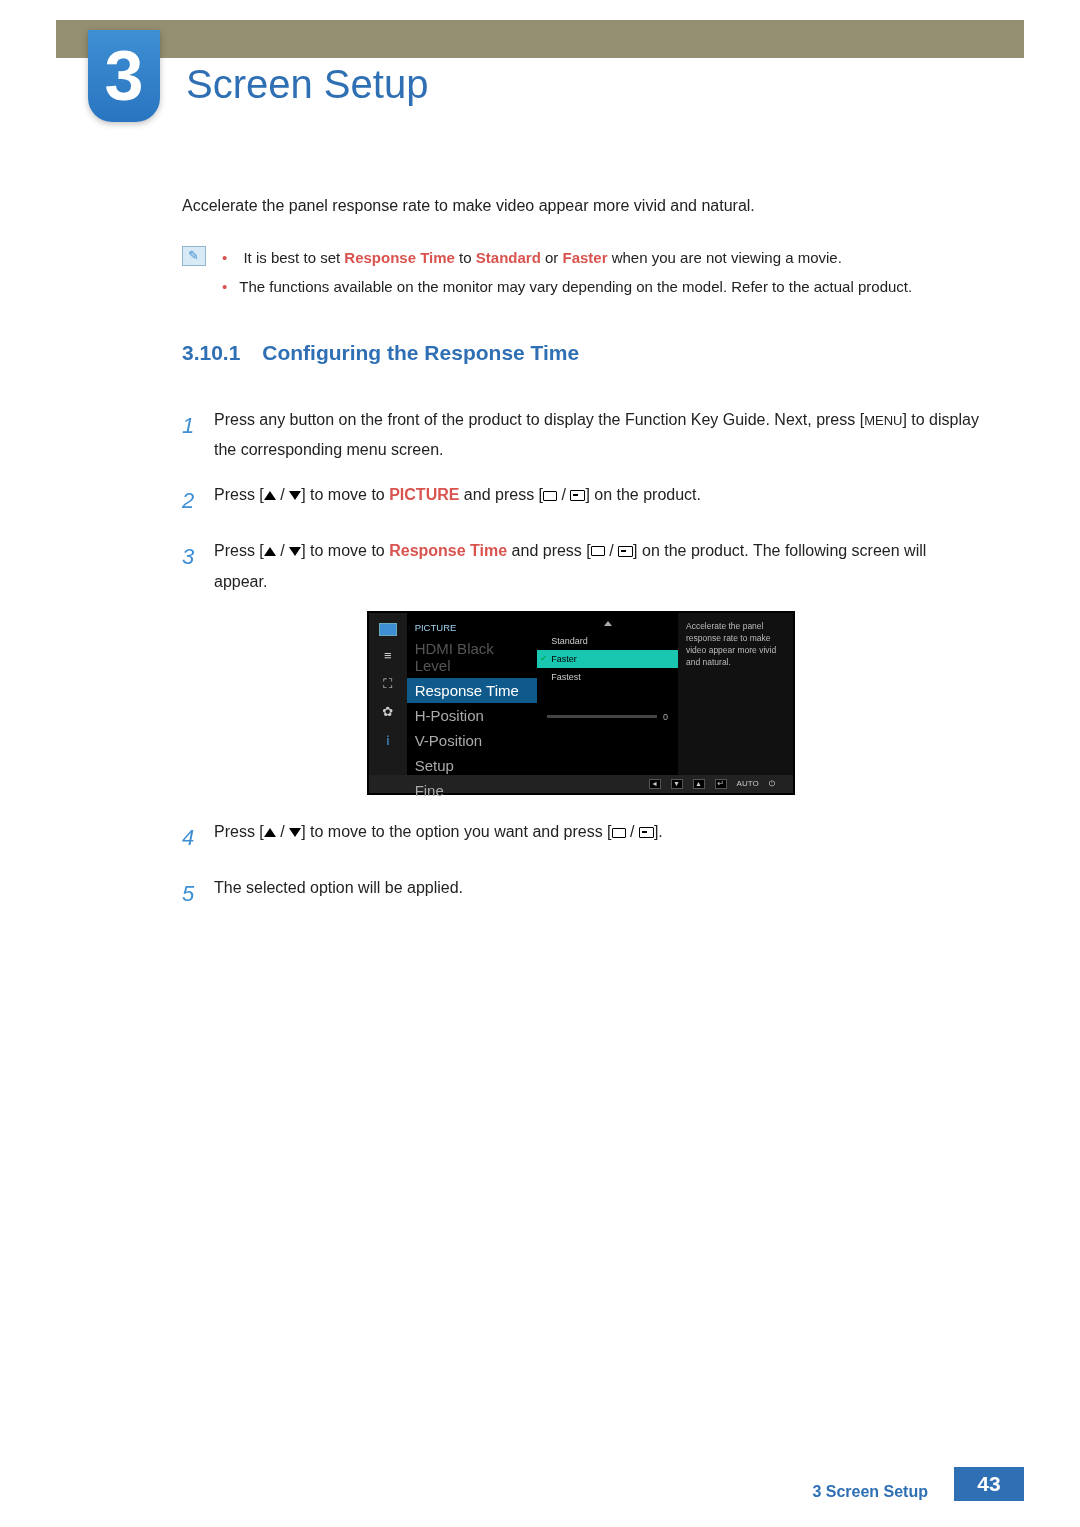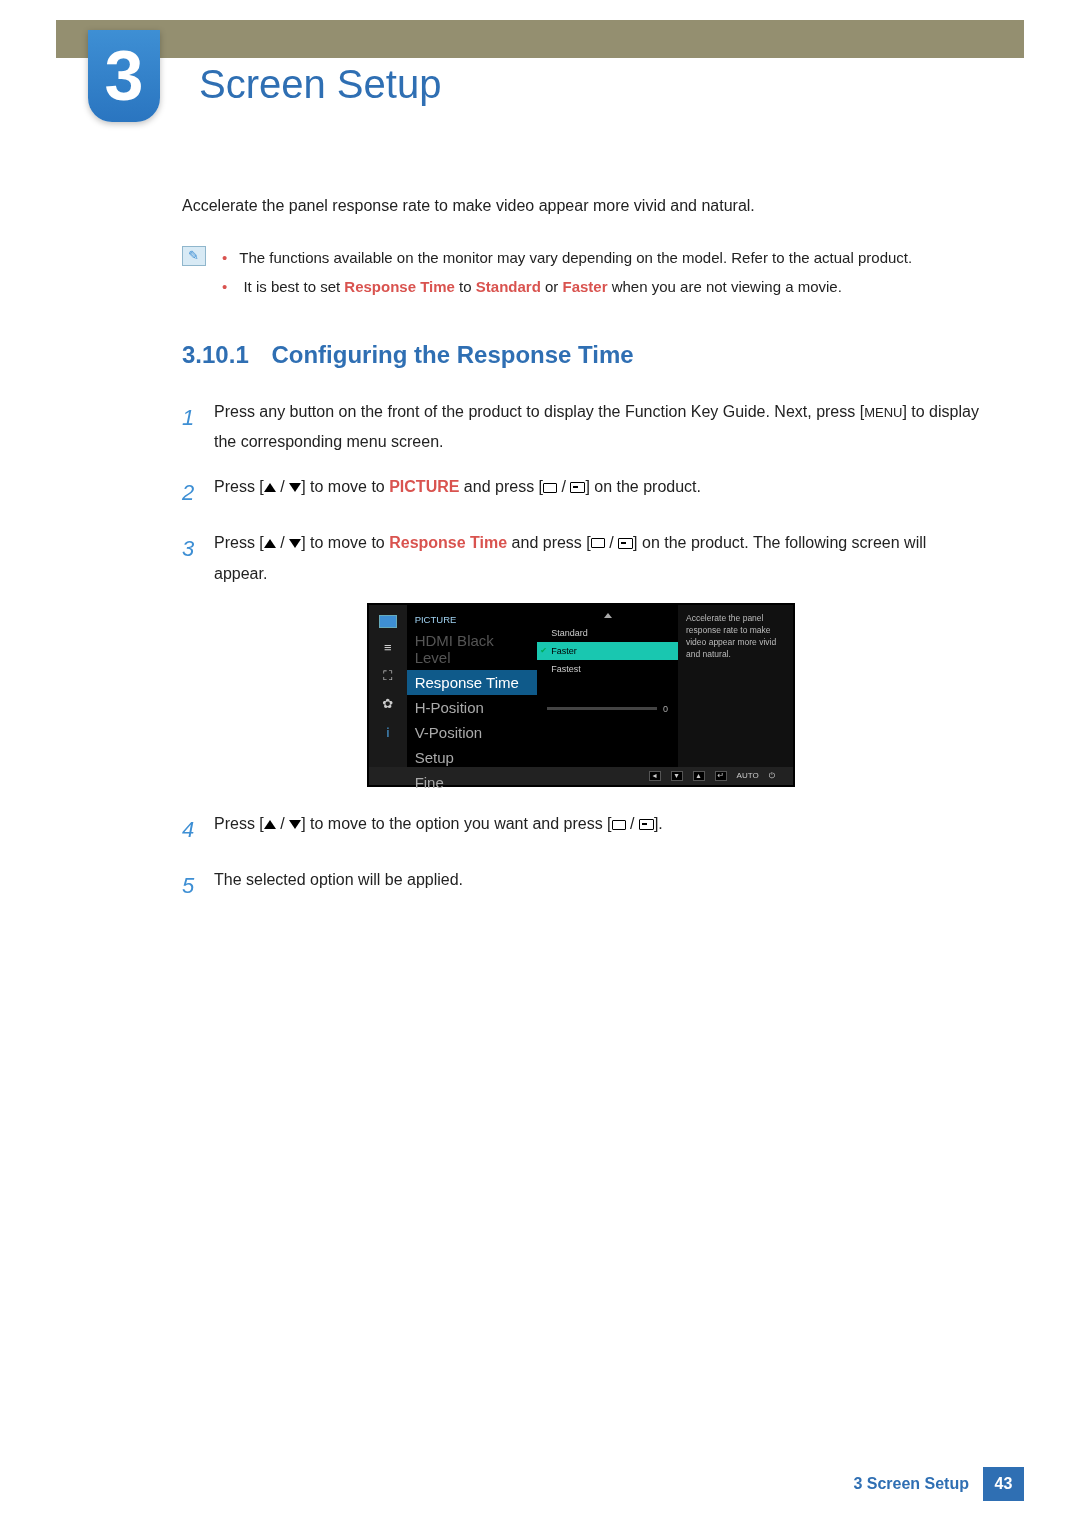--- a/index.html
+++ b/index.html
@@ -34,21 +34,20 @@
     align-items: center;
     justify-content: center;
     margin-right: 26px;
     box-shadow: 0 2px 6px rgba(0,0,0,0.25);
   }
   .chapter-title {
     color: #2f6fb3;
     font-size: 40px;
     font-weight: 500;
     margin-top: 32px;
-    margin-left: 13px;
   }
   .content {
     margin: 72px 100px 0 100px;
   }
   .section-h {
     display: flex;
     align-items: flex-start;
     color: #2f6fb3;
     font-size: 27px;
     font-weight: 600;
@@ -88,23 +87,23 @@
   .note-list { list-style: none; font-size: 15px; line-height: 1.9; }
   .note-list li::before {
     content: "•";
     color: #d9534f;
     margin-right: 12px;
   }
   .kw { color: #d9534f; font-weight: 700; }
   .sub-h {
     margin-left: 82px;
     color: #2f6fb3;
-    font-size: 24px;
+    font-size: 21px;
     font-weight: 600;
-    margin-bottom: 28px;
+    margin-bottom: 40px;
   }
   .sub-h .subnum { margin-right: 16px; }
   .steps { margin-left: 82px; }
   .step {
     display: flex;
     align-items: flex-start;
     margin-bottom: 14px;
     font-size: 16px;
     line-height: 1.9;
   }
@@ -246,34 +245,34 @@
     width: 12px; height: 10px;
     background: #000;
     border: 1px solid #555;
     display: flex; align-items: center; justify-content: center;
   }
   .footer {
     position: absolute;
     bottom: 26px;
     right: 56px;
     display: flex;
-    align-items: center;
-    gap: 14px;
+    align-items: flex-end;
+    gap: 26px;
   }
   .footer-text {
     color: #2f6fb3;
     font-size: 16px;
     font-weight: 600;
   }
   .page-badge {
-    width: 41px;
+    width: 70px;
     height: 34px;
     background: #2f6fb3;
     color: #fff;
-    font-size: 16px;
+    font-size: 21px;
     font-weight: 700;
     display: flex;
     align-items: center;
     justify-content: center;
   }
 </style>
 </head>
 <body>
 
 <div class="top-banner"></div>
@@ -284,24 +283,24 @@
 </div>
 
 <div class="content">
 
 
   <p class="intro">Accelerate the panel response rate to make video appear more vivid and natural.</p>
 
   <div class="note-box">
     <div class="note-icon"></div>
     <ul class="note-list">
-      <li>The functions available on the monitor may vary depending on the model. Refer to the actual product.</li>
       <li>
         <span>It is best to set </span><span class="kw">Response Time</span><span> to </span><span class="kw">Standard</span><span> or </span><span class="kw">Faster</span><span> when you are not viewing a movie.</span>
       </li>
+      <li>The functions available on the monitor may vary depending on the model. Refer to the actual product.</li>
     </ul>
   </div>
 
   <div class="sub-h">
     <span class="subnum">3.10.1</span>
     <span>Configuring the Response Time</span>
   </div>
 
   <div class="steps">
 

